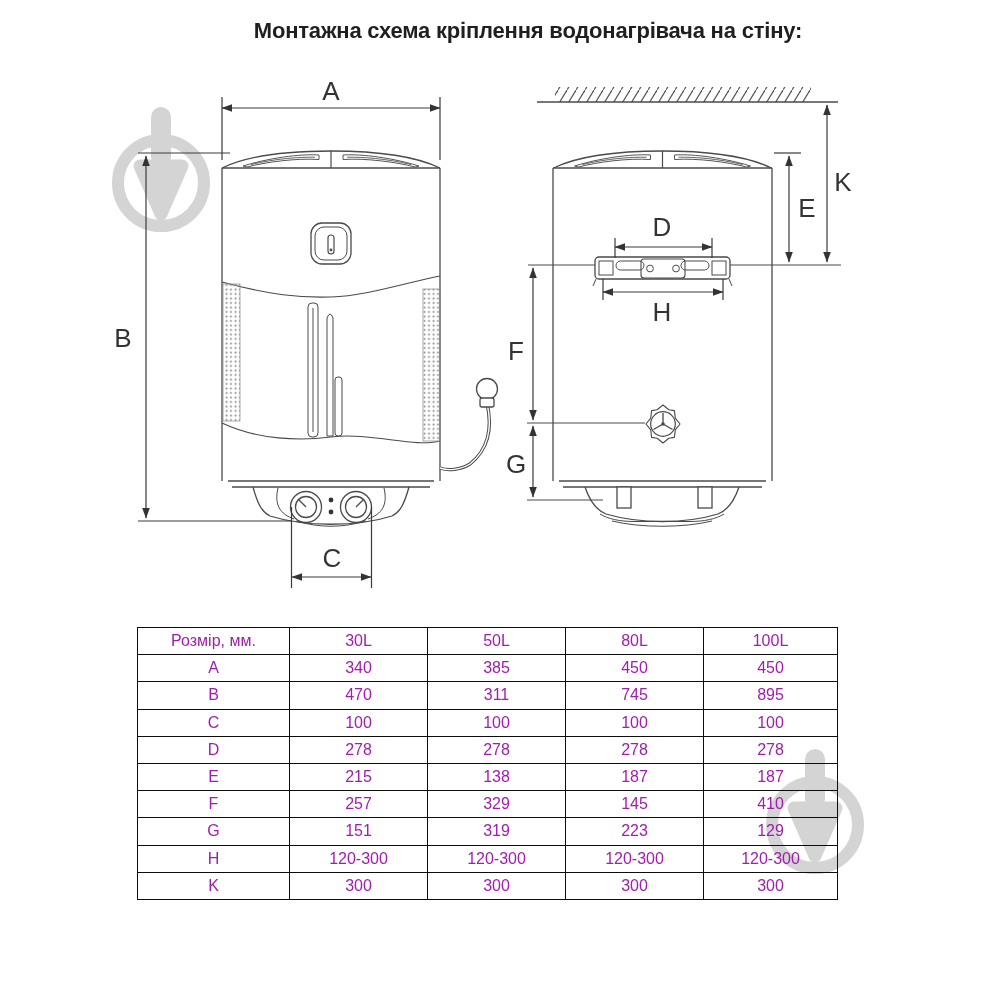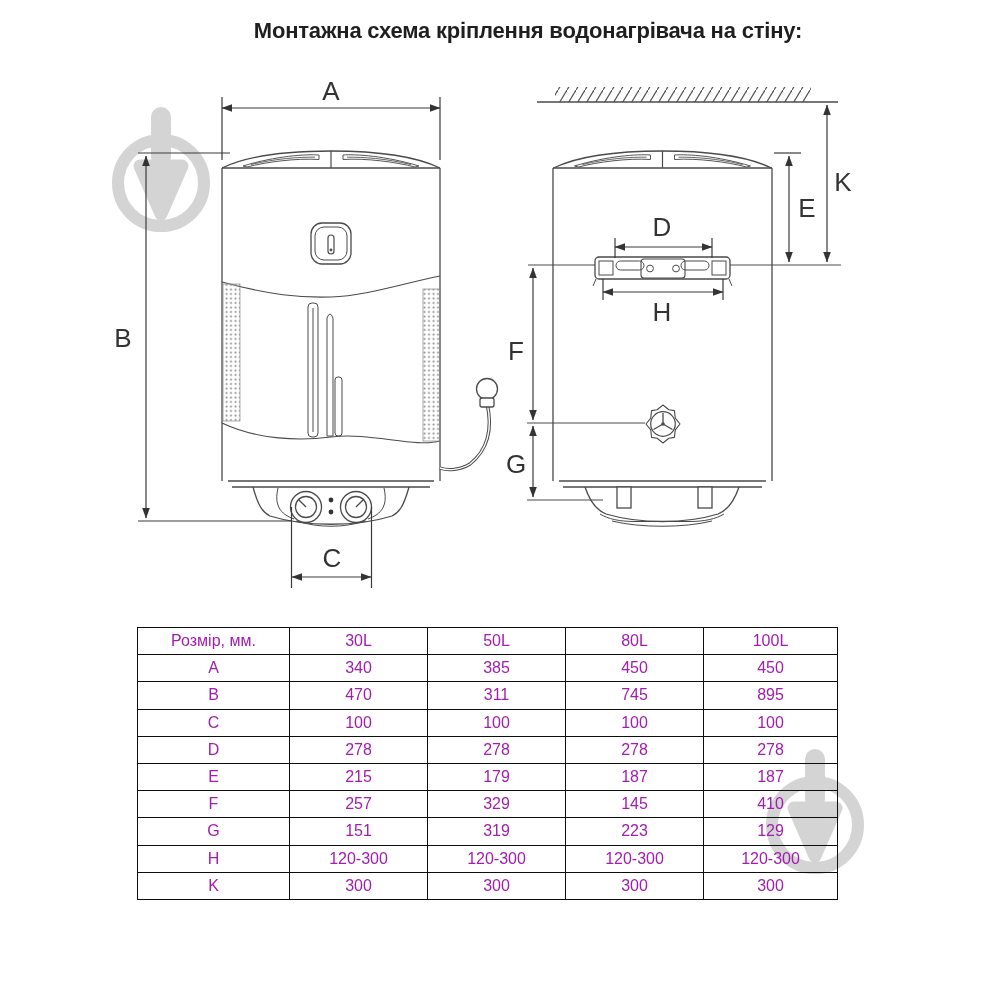--- a/index.html
+++ b/index.html
@@ -220,21 +220,21 @@
   <tr>
     <td>D</td>
     <td>278</td>
     <td>278</td>
     <td>278</td>
     <td>278</td>
   </tr>
   <tr>
     <td>E</td>
     <td>215</td>
-    <td>179</td>
+    <td>138</td>
     <td>187</td>
     <td>187</td>
   </tr>
   <tr>
     <td>F</td>
     <td>257</td>
     <td>329</td>
     <td>145</td>
     <td>410</td>
   </tr>

